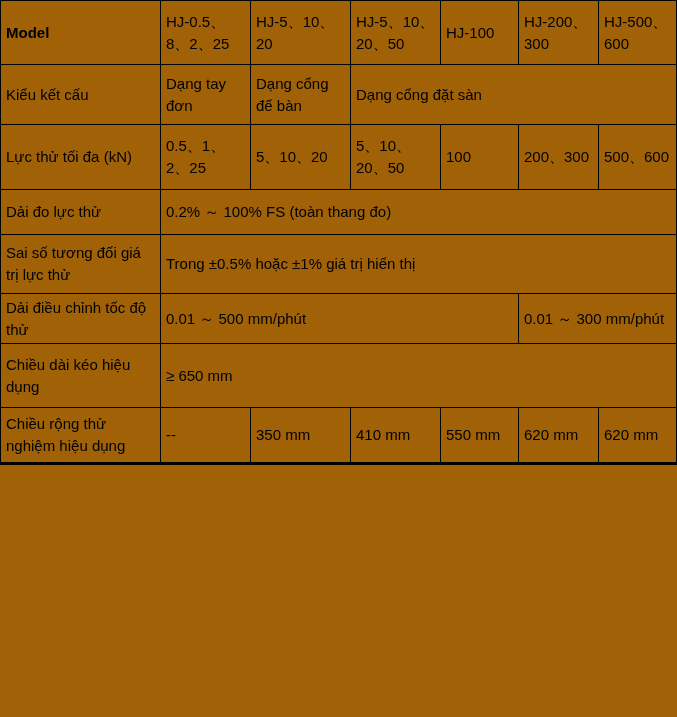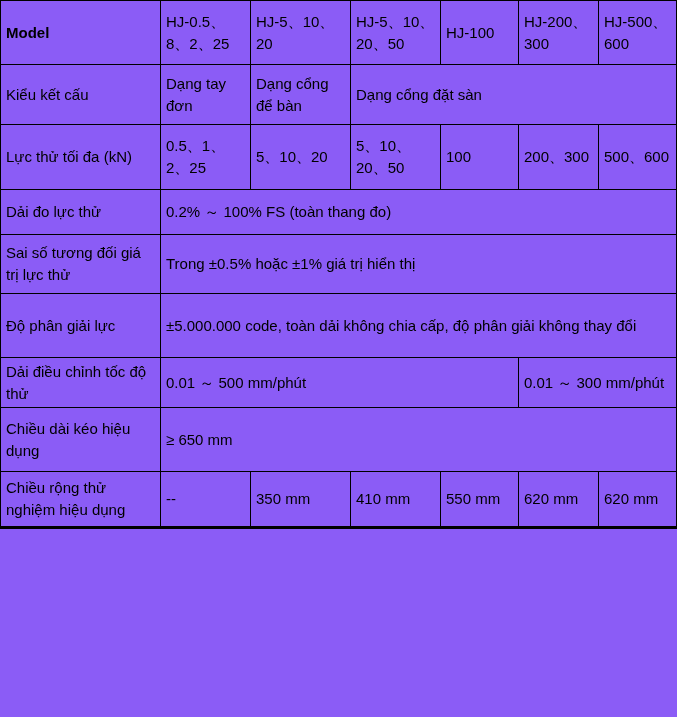--- a/index.html
+++ b/index.html
@@ -6,21 +6,21 @@
     margin: 0;
     padding: 0;
     background: #ffffff;
     color: #000000;
     font-family: "Liberation Sans", "DejaVu Sans", sans-serif;
     font-size: 15px;
   }
   .page {
     width: 677px;
     height: 717px;
-    background: #8b5cf6;
+    background: #a16207;
     box-sizing: border-box;
   }
   table.spec {
     border-collapse: collapse;
     table-layout: fixed;
     width: 676px;
     border: 1px solid #000;
     border-bottom: 3px solid #000;
   }
   table.spec td {
@@ -93,24 +93,20 @@
     <tr class="r4">
       <td>Dải đo lực thử</td>
       <td colspan="6">0.2% ～ 100% FS (toàn thang đo)</td>
     </tr>
 
     <tr class="r5">
       <td>Sai số tương đối giá trị lực thử</td>
       <td colspan="6">Trong ±0.5% hoặc ±1% giá trị hiển thị</td>
     </tr>
 
-    <tr class="r6">
-      <td>Độ phân giải lực</td>
-      <td colspan="6">±5.000.000 code, toàn dải không chia cấp, độ phân giải không thay đổi</td>
-    </tr>
 
 
 
     <tr class="r9">
       <td>Dải điều chỉnh tốc độ thử</td>
       <td colspan="4">0.01 ～ 500 mm/phút</td>
       <td colspan="2">0.01 ～ 300 mm/phút</td>
     </tr>
 
     <tr class="r10">

